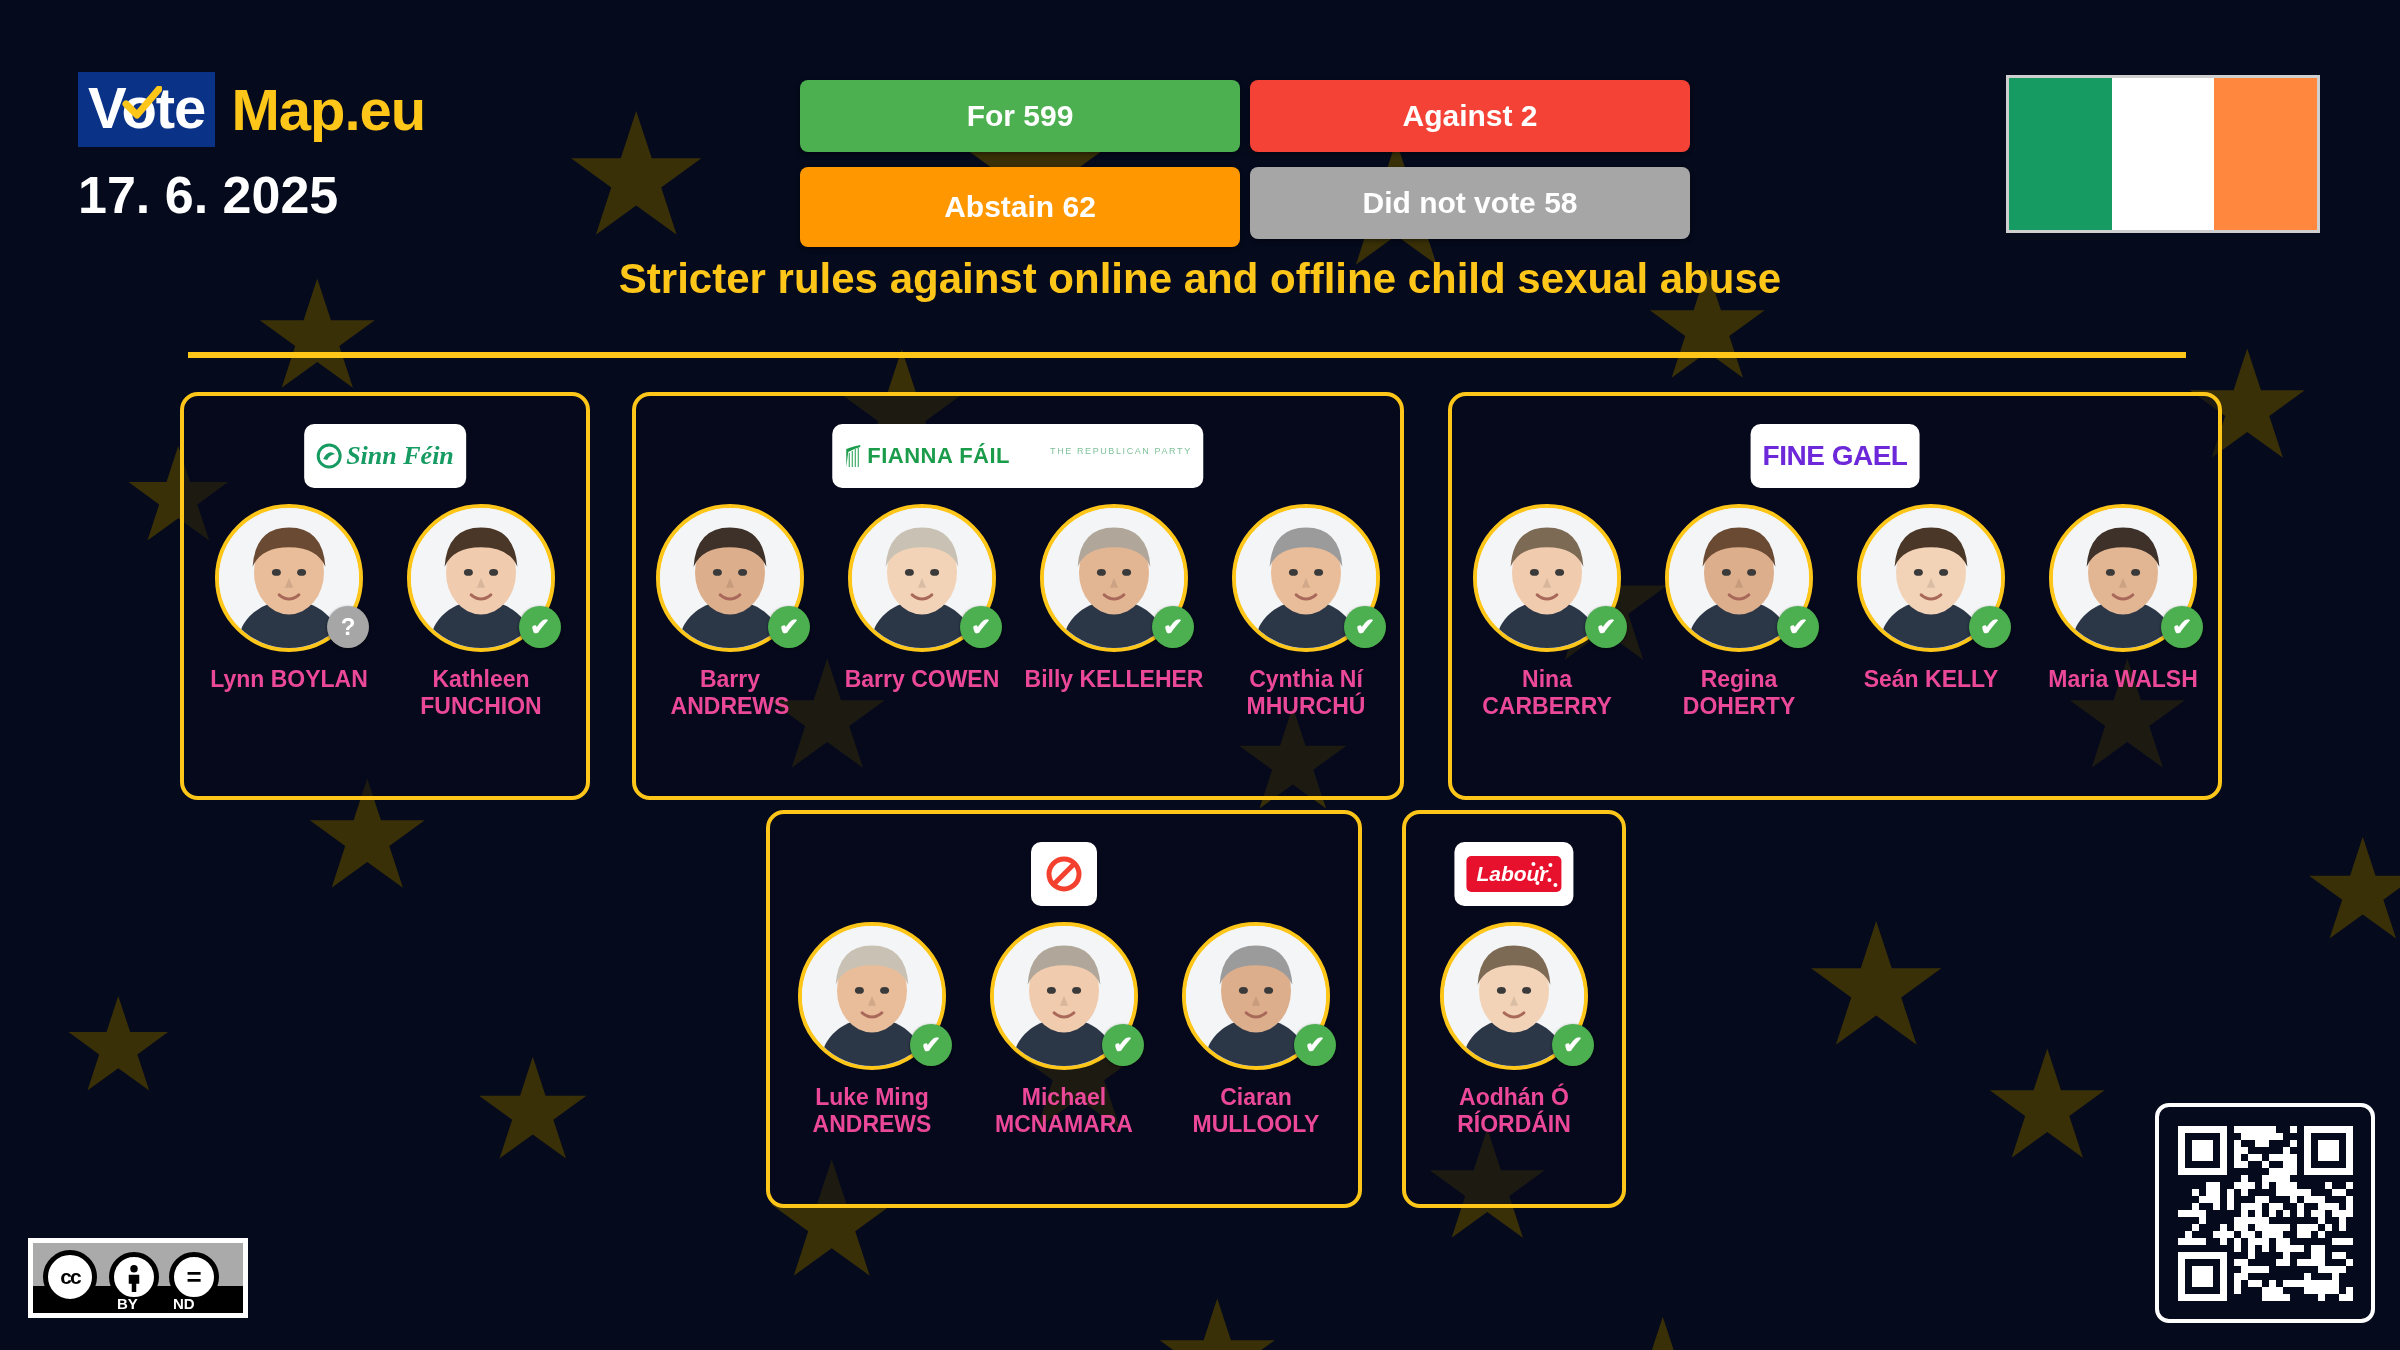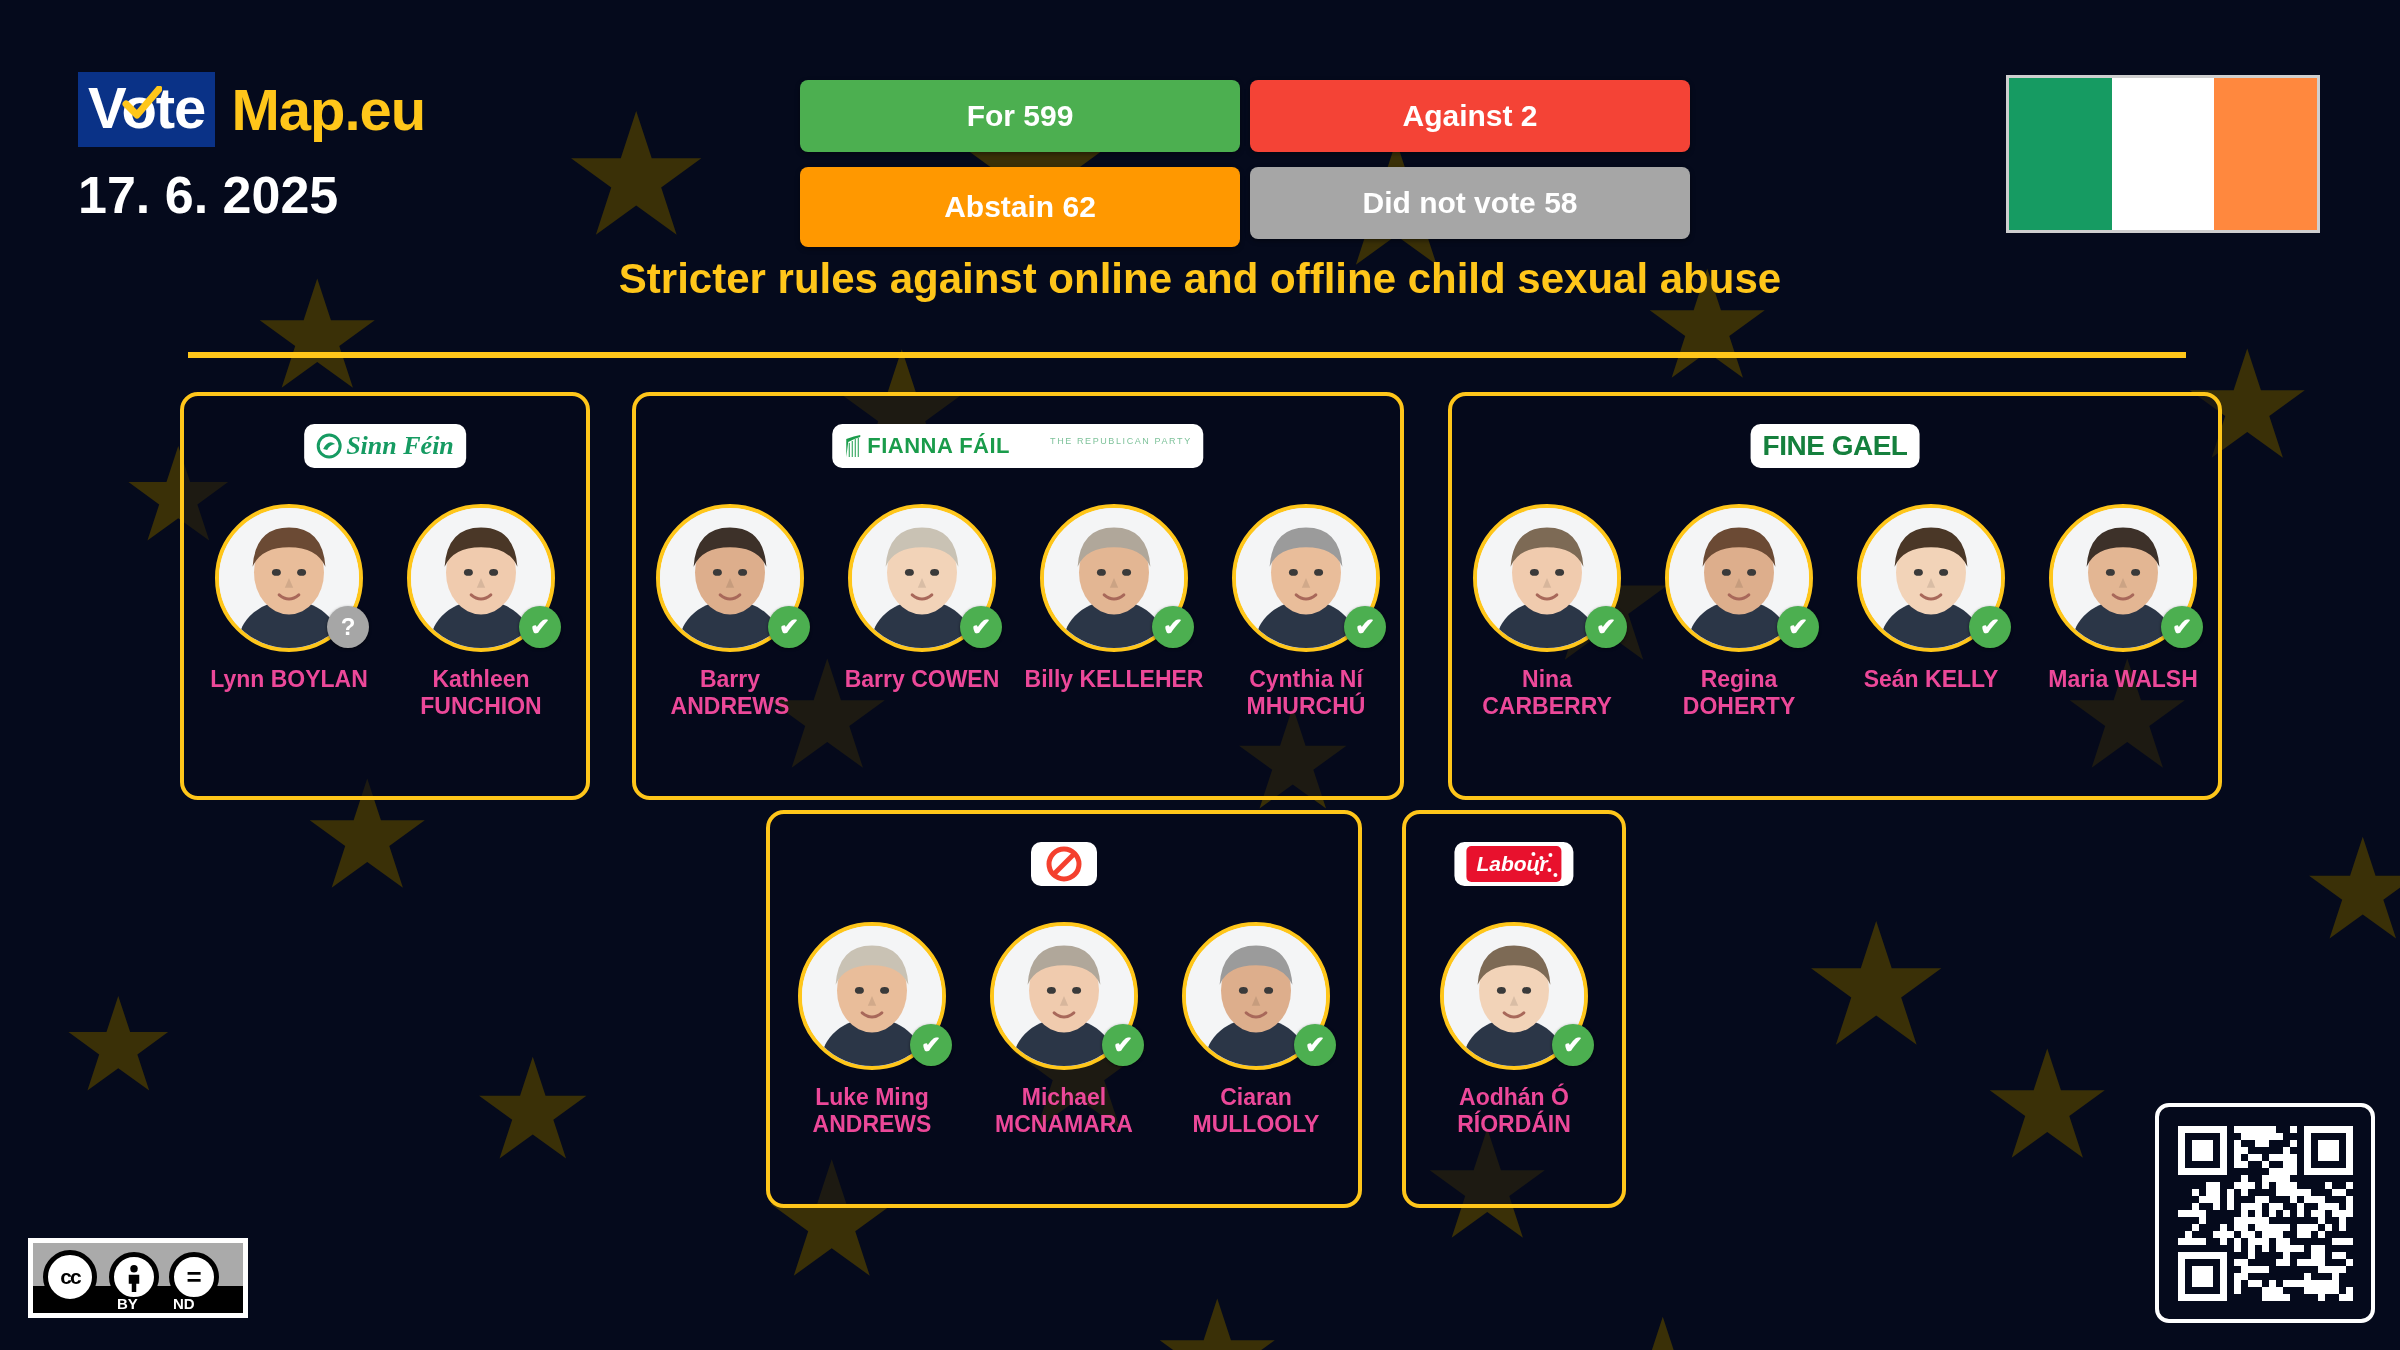--- a/index.html
+++ b/index.html
@@ -97,21 +97,21 @@
     background: rgba(5,10,28,0.55);
     z-index: 4;
   }
   .party-logo {
     position: absolute;
     top: 28px; left: 50%; transform: translateX(-50%);
     background: #ffffff;
     border-radius: 10px;
     display: flex; align-items: center; justify-content: center;
     padding: 6px 12px;
-    height: 44px;
+    height: 64px;
   }
   .mep-row {
     position: absolute;
     left: 0; right: 0; top: 108px;
     display: flex; justify-content: center; align-items: flex-start;
     gap: 14px;
   }
   .mep {
     width: 178px;
     display: flex; flex-direction: column; align-items: center;
@@ -138,21 +138,21 @@
     color: #ec4899; font-size: 23px; font-weight: bold;
     text-align: center; line-height: 1.18;
     width: 180px;
   }
 
   
   .lg-sf     { color:#169b62; font-size:26px; font-weight:bold; font-style:italic; font-family:"Liberation Serif", serif; white-space:nowrap;}
   .lg-ff-w   { display:flex; line-height:1;gap:40px;}
   .lg-ff-1   { color:#1a9c4b; font-size:22px; font-weight:bold; letter-spacing:.5px; white-space:nowrap;}
   .lg-ff-2   { color:#7ec29a; font-size:9px; letter-spacing:1.6px; margin-top:3px; white-space:nowrap;}
-  .lg-fg     { color:#15803d; font-size:28px; font-weight:bold; letter-spacing:-0.5px; white-space:nowrap;}
+  .lg-fg     { color:#6d28d9; font-size:28px; font-weight:bold; letter-spacing:-0.5px; white-space:nowrap;}
   .lg-lab    { background:#e8112d; color:#ffffff; font-size:21px; font-style:italic; font-weight:bold;
                border-radius:5px; padding:6px 14px 6px 10px; position:relative; white-space:nowrap;}
   .lg-lab .dot { position:absolute; width:4px; height:4px; border-radius:50%; background:#fff; }
   .lg-none   { width:42px; height:42px; display:flex; align-items:center; justify-content:center; }
 
   
   #cc-badge {
     position: absolute; left: 28px; top: 1238px;
     width: 220px; height: 80px;
     background: #ffffff;

